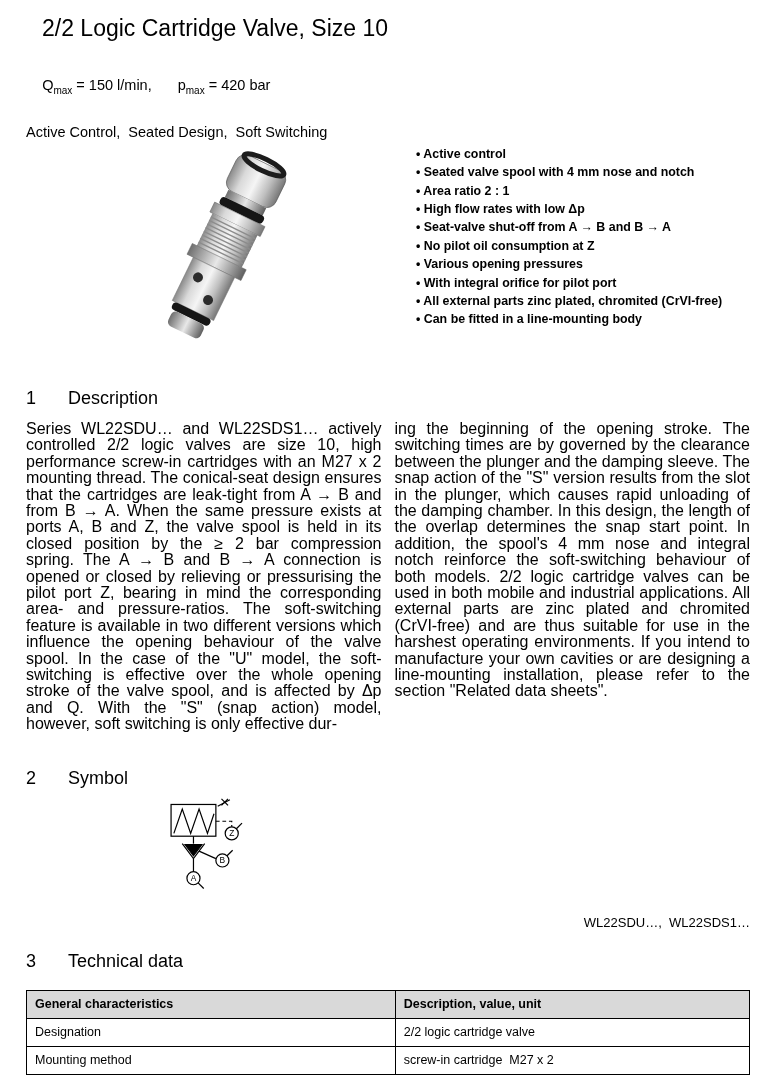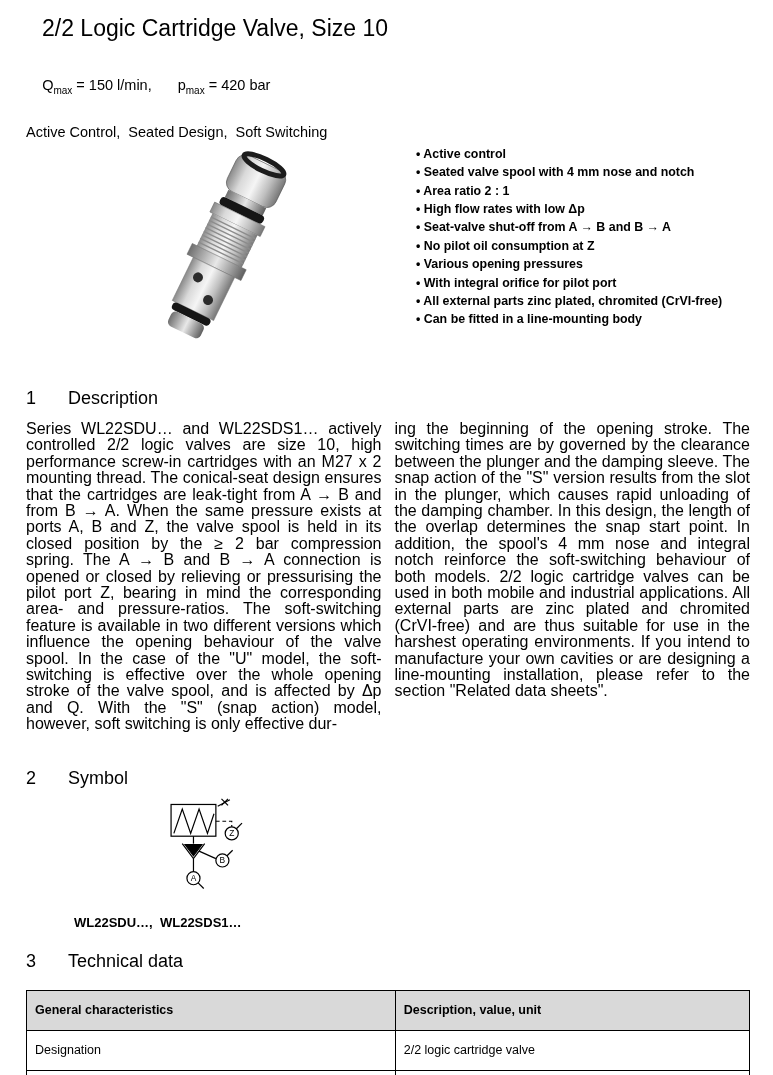--- a/index.html
+++ b/index.html
@@ -26,28 +26,28 @@
 
   .section-heading { display: flex; font-size: 18px; line-height: 22px; font-weight: 400; }
   .sec-num { width: 42px; }
 
   .sec-description { margin-top: 24px; }
   .desc-cols { display: flex; gap: 13px; margin-top: 12px; }
   .desc-col { flex: 1; font-size: 16px; line-height: 16.4px; text-align: justify; }
 
   .sec-symbol { margin-top: 34px; }
   .symbol-block { margin: 8px 0 0 108px; }
-  .symbol-caption { margin: 2px 0 0 48px; font-weight: 700; font-size: 13px; white-space: pre-wrap; }
+  .symbol-caption { margin: 2px 0 0 48px; font-weight: 400; font-size: 13px; white-space: pre-wrap; text-align: right; }
 
   .sec-technical { margin-top: 20px; }
   .tech-table { width: 100%; border-collapse: collapse; margin-top: 18px; font-size: 12.5px; }
   .tech-table th, .tech-table td { border: 1px solid #000; padding: 4px 8px; text-align: left; white-space: pre-wrap; vertical-align: middle; }
   .tech-table th { background: #d9d9d9; font-weight: 700; }
   .tech-table th:first-child, .tech-table td:first-child { width: 51%; }
-  .tech-table tr { height: 40px; }
+  .tech-table tr { height: 28px; }
 
   svg text { font-family: "Liberation Sans", "DejaVu Sans", sans-serif; }
 </style>
 </head>
 <body>
 
 <div class="page">
 
   <h1 class="title">2/2 Logic Cartridge Valve, Size 10</h1>
 

